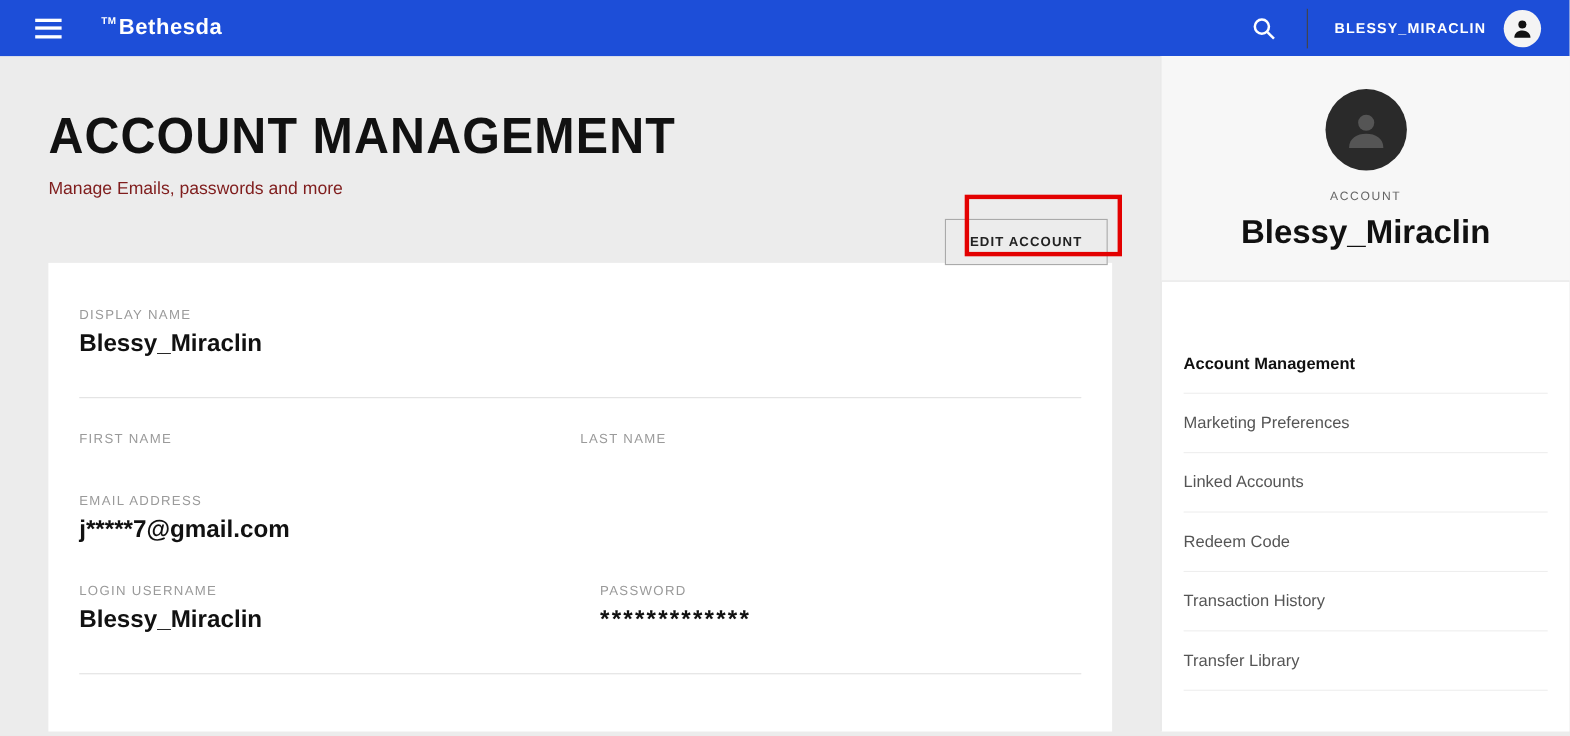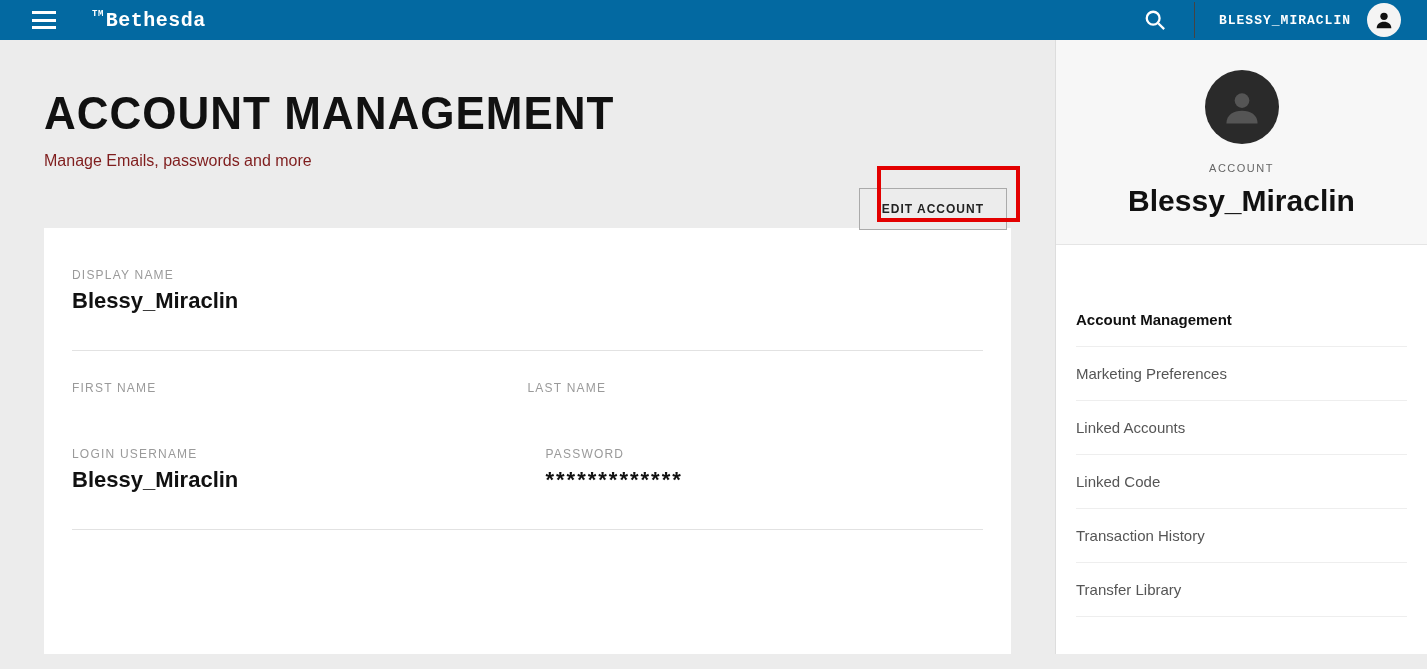--- a/index.html
+++ b/index.html
@@ -1,26 +1,25 @@
 <!DOCTYPE html>
 <html><head>
 <meta charset="utf-8">
 <style>
   * { box-sizing: border-box; margin: 0; padding: 0; }
   html, body { width: 1427px; height: 669px; font-family: Arial, Helvetica, sans-serif; background: #ececec; overflow: hidden; }
 
   
   .header {
     width: 100%;
-    height: 40px;
-    background: #0369a1;
+    height: 51px;
+    background: #1d4ed8;
     display: flex;
     align-items: center;
     color: #fff;
-    font-family: Liberation Mono, monospace;
   }
   .hamburger {
     width: 24px; height: 18px;
     margin-left: 32px;
     display: flex; flex-direction: column; justify-content: space-between;
     cursor: pointer;
   }
   .hamburger span { display:block; height: 3px; background: #fff; width: 100%; }
   .brand {
     margin-left: 36px;
@@ -220,20 +219,24 @@
       <div class="row">
         <div class="col field-block">
           <div class="field-label">FIRST NAME</div>
           <div class="field-value"></div>
         </div>
         <div class="col field-block">
           <div class="field-label">LAST NAME</div>
           <div class="field-value"></div>
         </div>
       </div>
+      <div class="field-block">
+        <div class="field-label">EMAIL ADDRESS</div>
+        <div class="field-value">j*****7@gmail.com</div>
+      </div>
       <div class="row" style="margin-top:10px;gap:36px;">
         <div class="col field-block">
           <div class="field-label">LOGIN USERNAME</div>
           <div class="field-value">Blessy_Miraclin</div>
         </div>
         <div class="col field-block">
           <div class="field-label">PASSWORD</div>
           <div class="field-value" style="letter-spacing:2px;">*************</div>
         </div>
       </div>
@@ -249,18 +252,18 @@
           <path d="M3.5 21c0-4.8 3.9-7 8.5-7s8.5 2.2 8.5 7"></path>
         </svg>
       </div>
       <div class="acct-label">ACCOUNT</div>
       <div class="acct-name">Blessy_Miraclin</div>
     </div>
     <div class="sidebar-nav">
       <div class="nav-item active">Account Management</div>
       <div class="nav-item">Marketing Preferences</div>
       <div class="nav-item">Linked Accounts</div>
-      <div class="nav-item">Linked Code</div>
+      <div class="nav-item">Redeem Code</div>
       <div class="nav-item">Transaction History</div>
       <div class="nav-item">Transfer Library</div>
     </div>
   </div>
 </div>
 
 </body></html>

